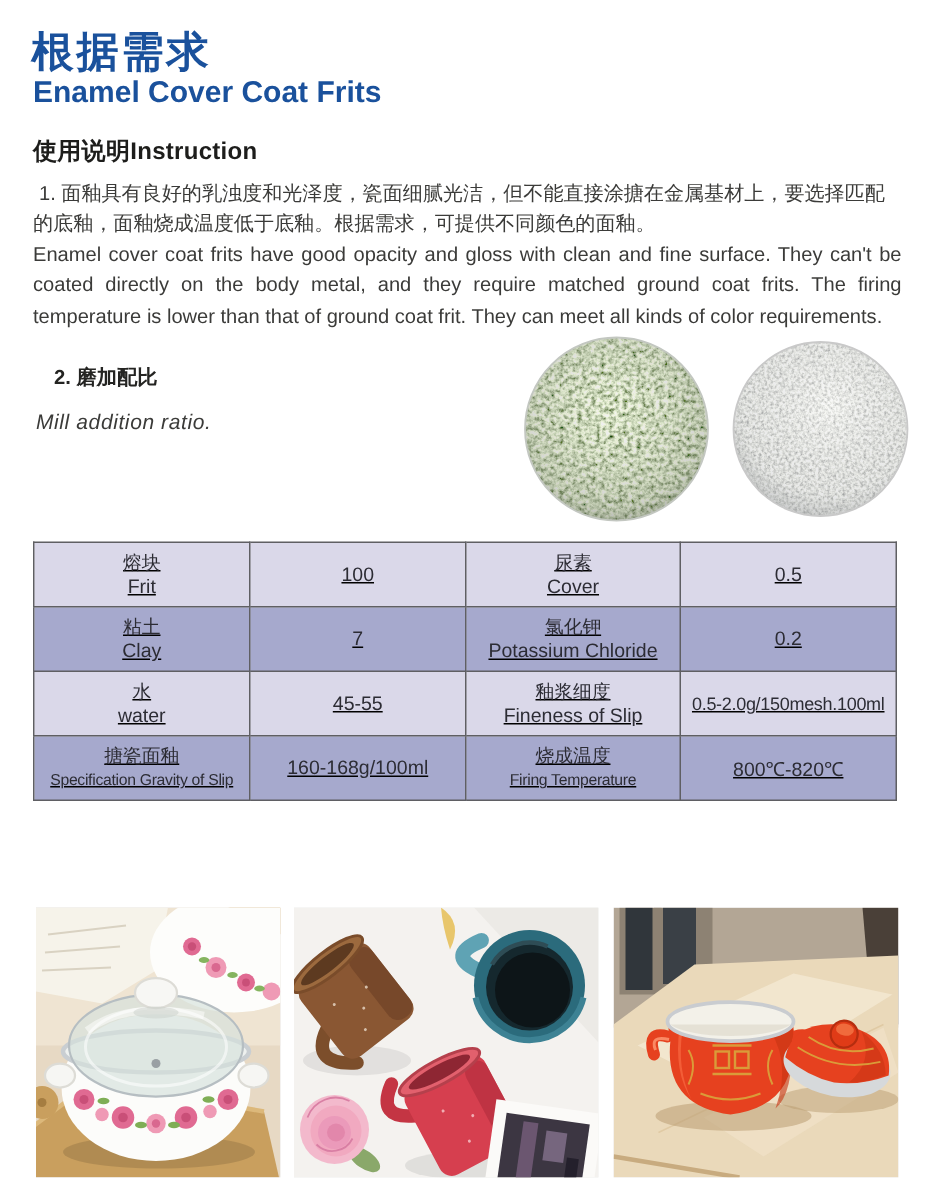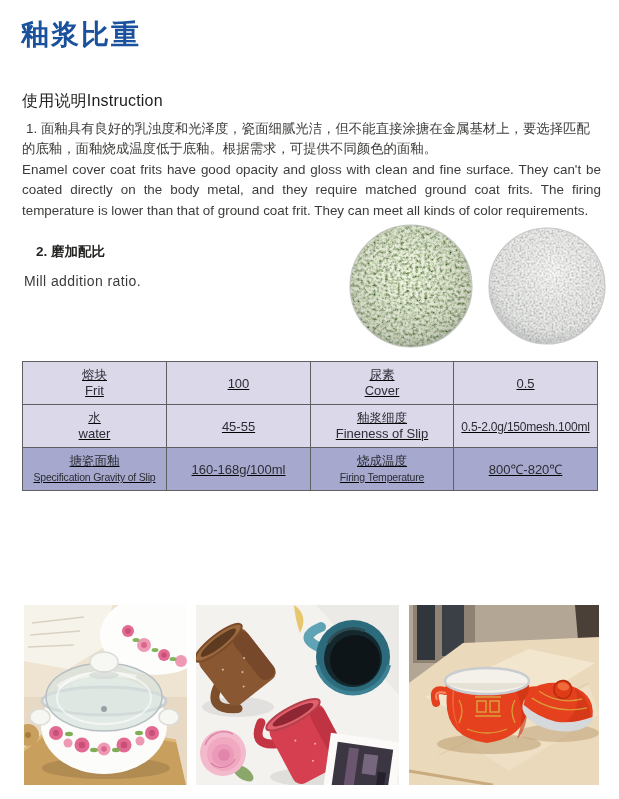--- a/index.html
+++ b/index.html
@@ -3,30 +3,30 @@
 <meta charset="utf-8">
 <style>
   html,body { margin:0; padding:0; background:#ffffff; }
   .page { position:relative; width:619px; height:799px; background:#ffffff; overflow:hidden;
           font-family:"Liberation Sans", sans-serif; }
   .abs { position:absolute; }
 
   .zh-title { left:21px; top:16px; margin:0; font-size:28px; font-weight:bold;
               color:#1a519c; letter-spacing:2px; }
   .en-title { left:22px; top:51px; margin:0; font-size:20px; font-weight:bold; color:#1a519c; }
-  .instr-heading { left:22px; top:91px; margin:0; font-size:16px; font-weight:normal;
+  .instr-heading { left:22px; top:91px; margin:0; font-size:16px; font-weight:bold;
                    color:#1d1d1b; letter-spacing:0.2px; }
 
   .bodytext { left:22px; top:119px; width:579px; color:#3b3b39; font-size:13.4px; line-height:20.4px; }
   .p-zh { margin:0; text-indent:4px; }
   .p-en { margin:0; text-align:justify; }
 
   .sec2 { left:24px; top:231px; }
   .sec2-zh { margin:12px; font-size:13.5px; font-weight:bold; color:#242422; }
-  .sec2-en { margin:7px 0 0 0; font-size:14px; color:#3b3b39; letter-spacing:0.4px; }
+  .sec2-en { margin:7px 0 0 0; font-size:14px; color:#3b3b39; letter-spacing:0.4px;font-style:italic; }
 
   .circle-img { border-radius:50%; }
   #circle-granules { left:349px; top:224px; width:124px; height:124px; }
   #circle-powder   { left:488px; top:227px; width:118px; height:118px; }
 
   .table-wrap { left:22px; top:361px;text-decoration:underline; }
   table.ratio { border-collapse:collapse; table-layout:fixed; }
   table.ratio td { border:1px solid #5f5f63; height:42px; text-align:center;
                    vertical-align:middle; padding:0 2px; color:#2c2c34; }
   tr.light td { background:#dad8e9; }
@@ -41,21 +41,22 @@
   #photo1 { left:24px;  width:163px; }
   #photo2 { left:196px; width:203px; }
   #photo3 { left:409px; width:190px; }
   .photo svg { display:block; }
 </style>
 </head>
 <body>
 
 <div class="page">
 
-  <h1 class="abs zh-title">釉浆比重</h1>
+  <h1 class="abs zh-title">根据需求</h1>
+  <h2 class="abs en-title">Enamel Cover Coat Frits</h2>
 
   <h3 class="abs instr-heading">使用说明Instruction</h3>
 
   <div class="abs bodytext">
     <p class="p-zh">1.  面釉具有良好的乳浊度和光泽度，瓷面细腻光洁，但不能直接涂搪在金属基材上，要选择匹配的底釉，面釉烧成温度低于底釉。根据需求，可提供不同颜色的面釉。</p>
     <p class="p-en">Enamel cover coat frits have good opacity and gloss with clean and fine surface. They can't be coated directly on the body metal, and they require matched ground coat frits. The firing temperature is lower than that of ground coat frit. They can meet all kinds of color requirements.</p>
   </div>
 
   <div class="abs sec2">
     <p class="sec2-zh">2.  磨加配比</p>
@@ -125,20 +126,32 @@
         <td>
           <span class="cell-zh">熔块</span>
           <span class="cell-en">Frit</span>
         </td>
         <td><span class="cell-val">100</span></td>
         <td>
           <span class="cell-zh">尿素</span>
           <span class="cell-en">Cover</span>
         </td>
         <td><span class="cell-val">0.5</span></td>
+      </tr>
+      <tr class="dark">
+        <td>
+          <span class="cell-zh">粘土</span>
+          <span class="cell-en">Clay</span>
+        </td>
+        <td><span class="cell-val">7</span></td>
+        <td>
+          <span class="cell-zh">氯化钾</span>
+          <span class="cell-en">Potassium Chloride</span>
+        </td>
+        <td><span class="cell-val">0.2</span></td>
       </tr>
       <tr class="light">
         <td>
           <span class="cell-zh">水</span>
           <span class="cell-en">water</span>
         </td>
         <td><span class="cell-val">45-55</span></td>
         <td>
           <span class="cell-zh">釉浆细度</span>
           <span class="cell-en">Fineness of Slip</span>

